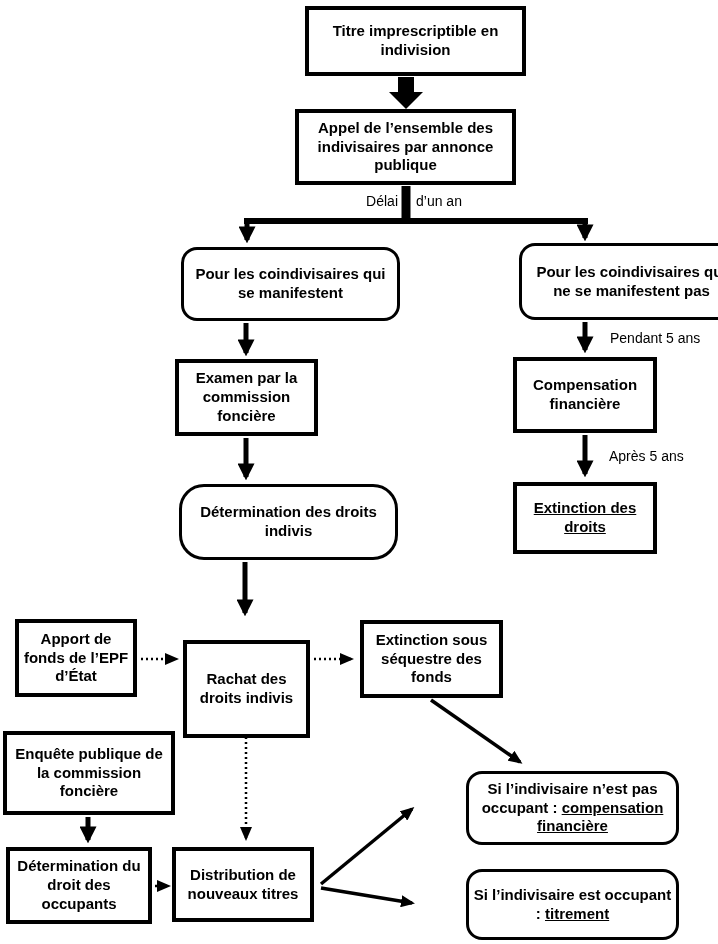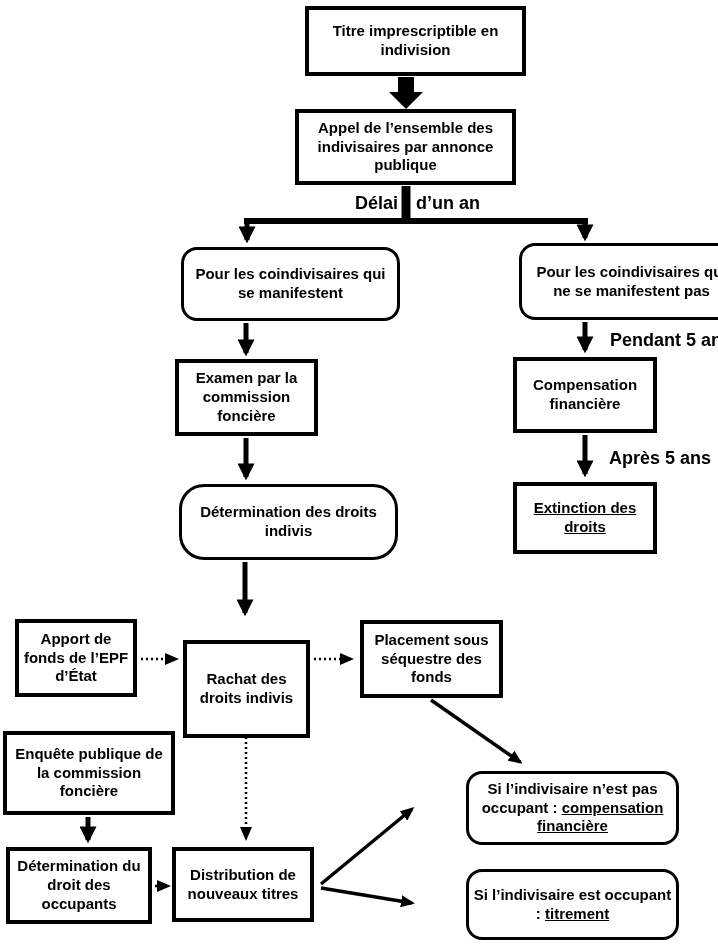--- a/index.html
+++ b/index.html
@@ -13,21 +13,21 @@
     position:absolute; box-sizing:border-box; background:#fff;
     border:4px solid #000; display:flex; align-items:center; justify-content:center;
     z-index:1; padding:2px 4px;
   }
   .node .txt {
     width:100%; text-align:center; font-weight:700; font-size:15px; line-height:1.25;
   }
   .node.rounded { border-width:3px; border-radius:16px;margin-left:44px; }
   .ul { text-decoration:underline; }
   .edge-label {
-    position:absolute; z-index:2; font-weight:700; font-size:18px; white-space:nowrap;
+    position:absolute; z-index:2; font-weight:400; font-size:14px; white-space:nowrap;
   }
 </style>
 </head>
 <body>
 
 <div class="canvas">
 
   <svg class="edges" width="718" height="944" viewBox="0 0 718 944">
     <defs>
       <marker id="ah" viewBox="0 0 10 10" refX="8" refY="5" markerWidth="3.4" markerHeight="3.4" orient="auto" markerUnits="strokeWidth">
@@ -99,21 +99,21 @@
 
   <div class="node" style="left:513px;top:482px;width:144px;height:72px;">
     <div class="txt"><span class="ul">Extinction des droits</span></div>
   </div>
 
   <div class="node" style="left:183px;top:640px;width:127px;height:98px;">
     <div class="txt"><span>Rachat des droits indivis</span></div>
   </div>
 
   <div class="node" style="left:360px;top:620px;width:143px;height:78px;">
-    <div class="txt"><span>Placement sous séquestre des fonds</span></div>
+    <div class="txt"><span>Extinction sous séquestre des fonds</span></div>
   </div>
 
   <div class="node" style="left:3px;top:731px;width:172px;height:84px;">
     <div class="txt"><span>Enquête publique de la commission foncière</span></div>
   </div>
 
   <div class="node" style="left:6px;top:847px;width:146px;height:77px;">
     <div class="txt"><span>Détermination du droit des occupants</span></div>
   </div>
 

